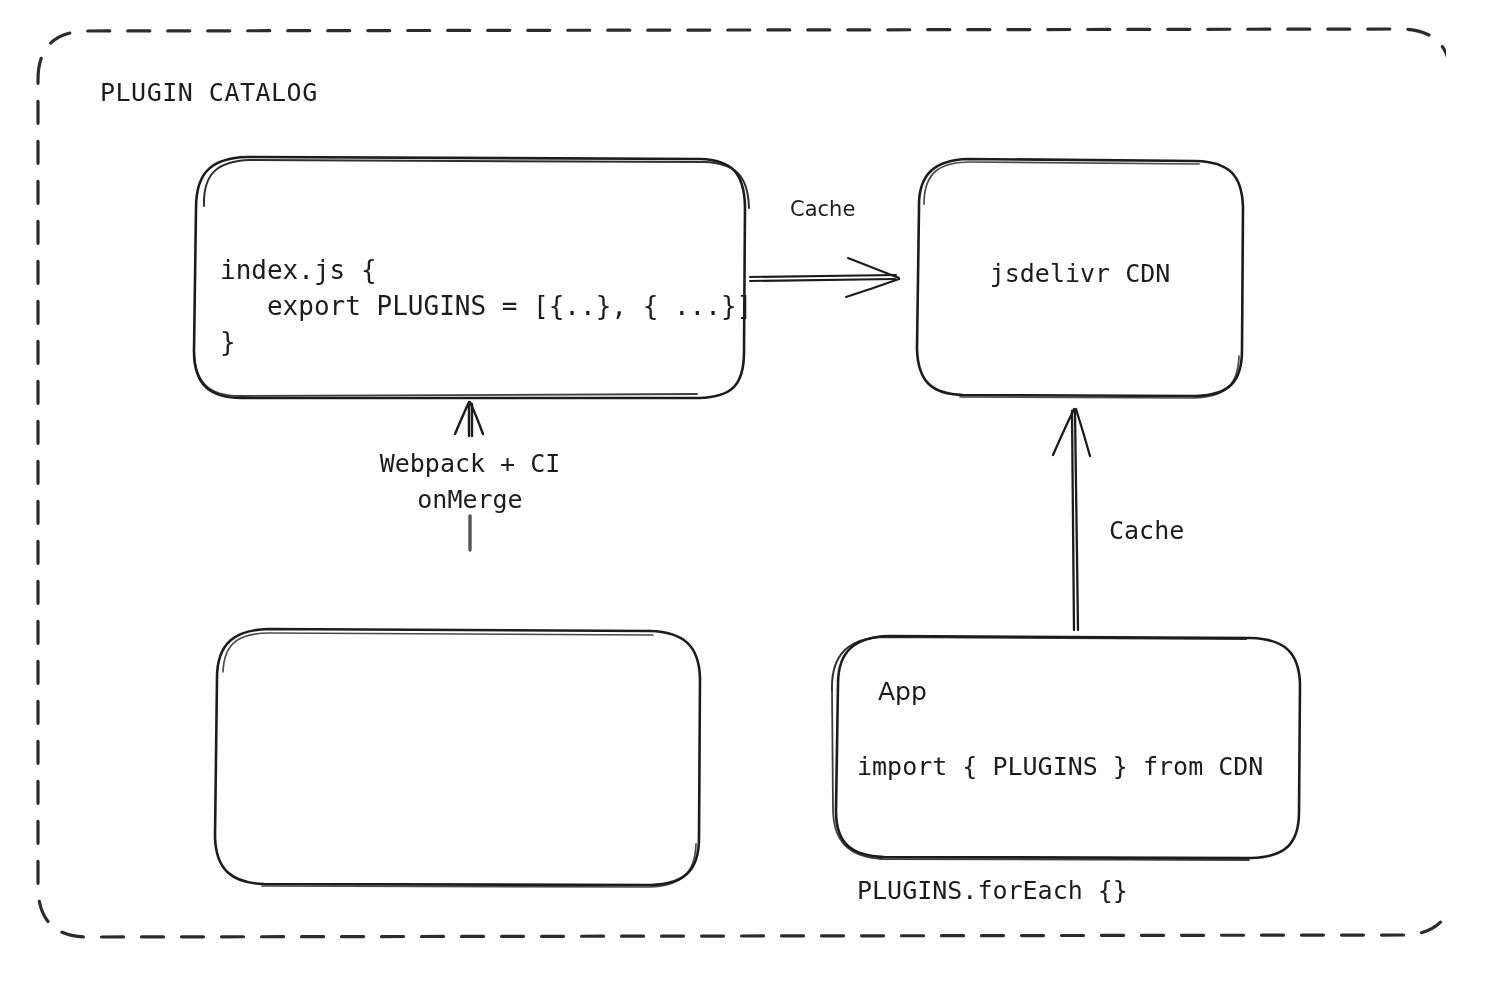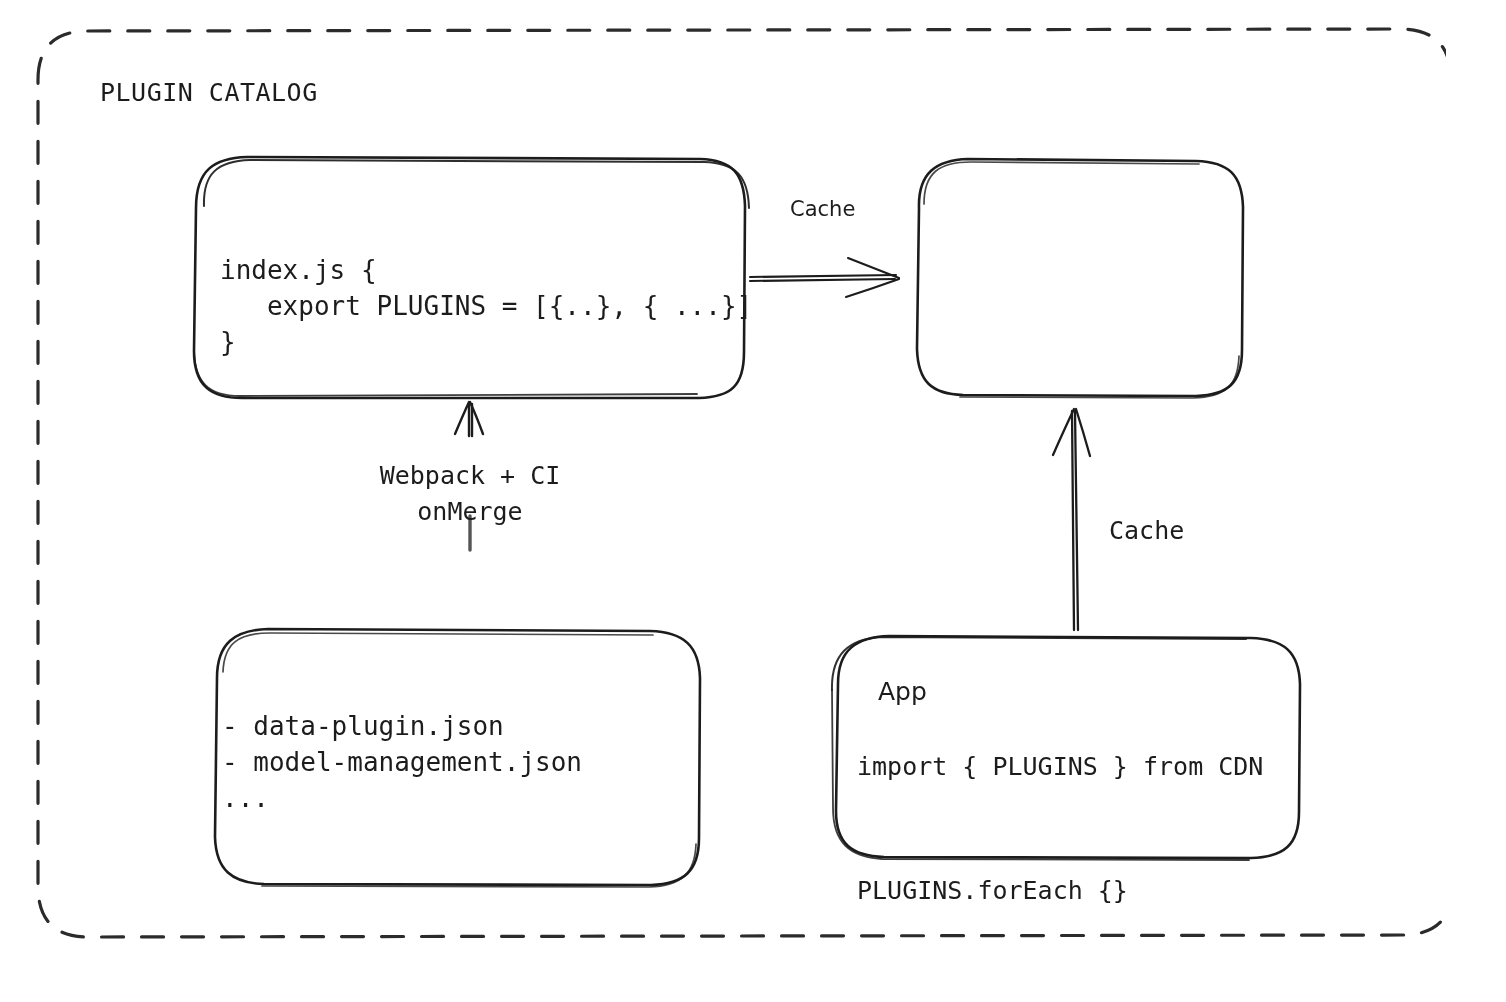--- a/index.html
+++ b/index.html
@@ -65,21 +65,20 @@
     top: 199px;
     font-size: 21px;
   }
   #webpack-label {
     left: 372px;
     top: 446px;
     font-size: 25px;
     line-height: 36px;
     text-align: center;
     width: 196px;
-    margin-top: 12px;
   }
   #repo-label {
     left: 288px;
     top: 568px;
     font-size: 25px;
   }
   #repo-list {
     left: 222px;
     top: 708px;
     font-size: 26px;
@@ -218,30 +217,28 @@
     </g>
   </svg>
 
   <div class="lbl mono" id="catalog-title">PLUGIN CATALOG</div>
 
 
   <div class="lbl mono" id="npm-code">index.js {
    export PLUGINS = [{..}, { ...}]
 }</div>
 
+  <div class="lbl mono" id="cdn-title">jsdelivr CDN</div>
 
   <div class="lbl sans" id="cache-label">Cache</div>
 
   <div class="lbl mono" id="webpack-label">Webpack + CI
 onMerge</div>
 
 
-  <div class="lbl mono" id="repo-list">- data-plugin.json
-- model-management.json
-...</div>
 
   <div class="lbl sans" id="app-title">App</div>
 
   <div class="lbl mono" id="app-code">import { PLUGINS } from CDN
 
 PLUGINS.forEach {}</div>
 
   <div class="lbl mono" id="import-label">Cache</div>
 
 </div>

